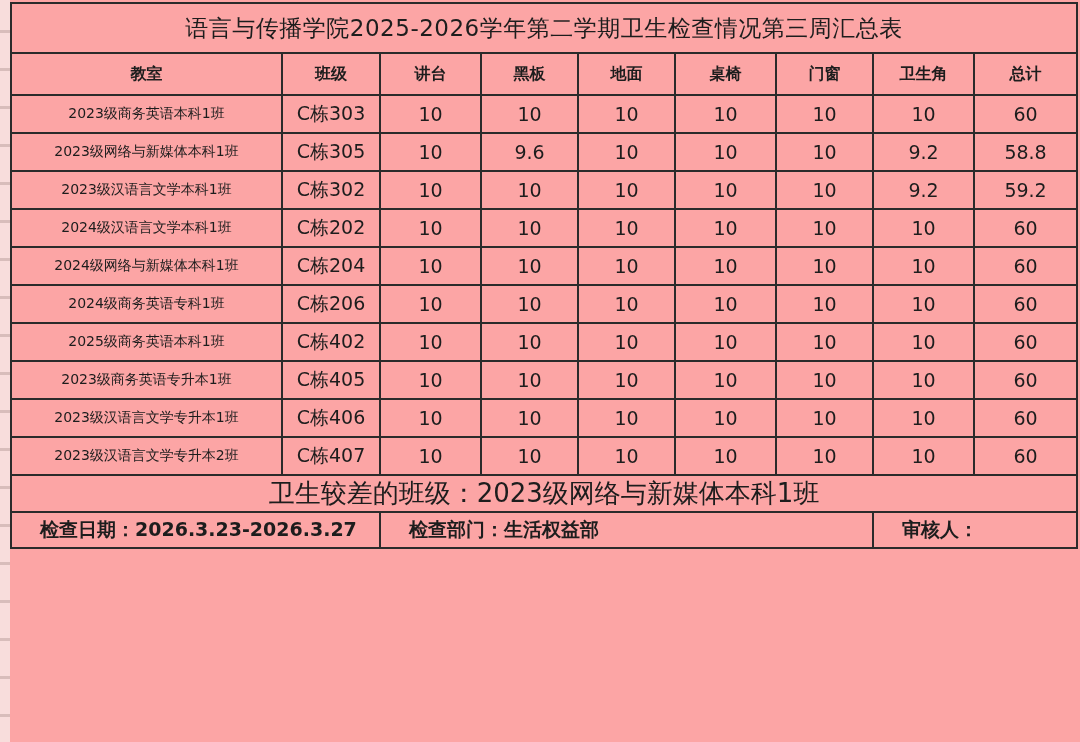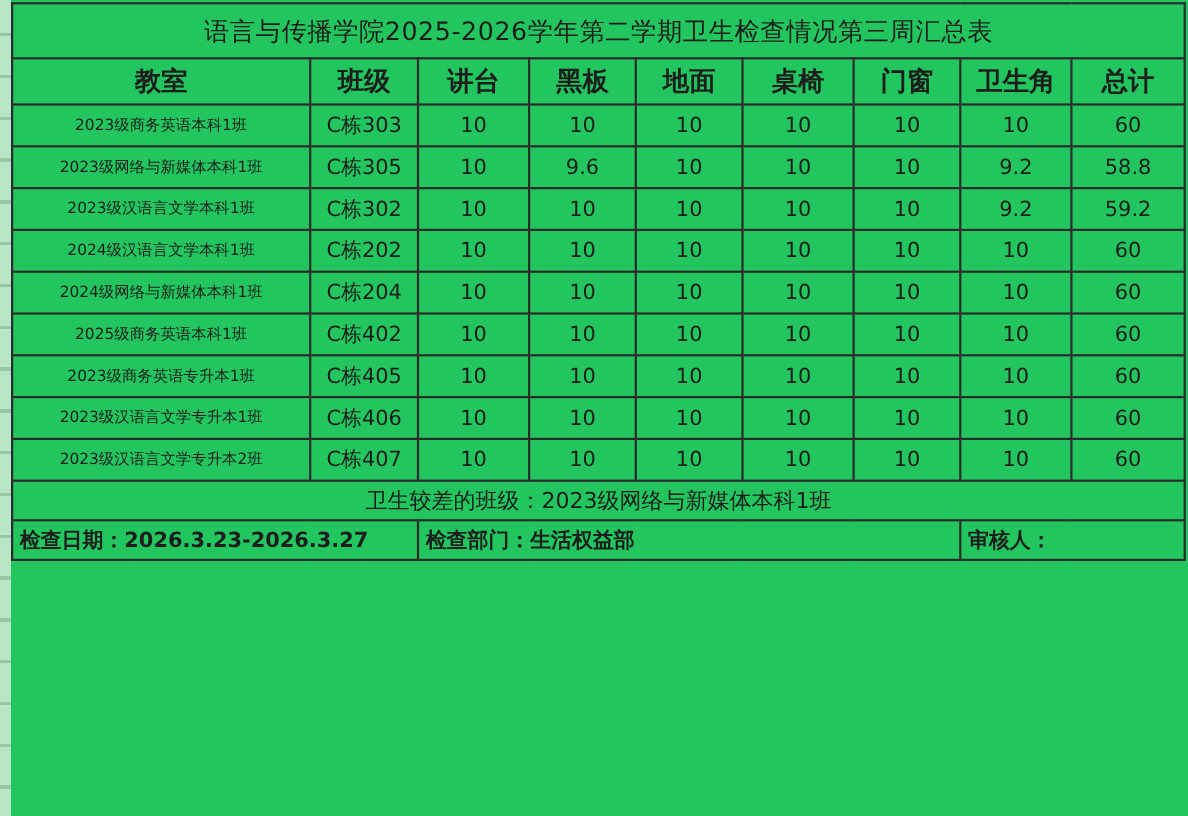--- a/index.html
+++ b/index.html
@@ -6,21 +6,21 @@
   body{
     width:1080px;height:742px;
     background:#e9e8e6;
     font-family:"DejaVu Sans",sans-serif;
     color:#1d1d1d;
     overflow:hidden;
   }
   .page{
     position:relative;
     width:1080px;height:742px;
-    background:#22c55e;
+    background:#fca5a5;
     overflow:hidden;
   }
   
   .gutter{
     position:absolute;left:0;top:0;width:10px;height:742px;
     background:#f7f6f4;
     background-image:repeating-linear-gradient(
       to bottom,
       transparent 0px, transparent 30px,
       #c9c8c5 30px, #c9c8c5 33px,
@@ -37,33 +37,33 @@
     padding:0;overflow:hidden;white-space:nowrap;
     font-weight:normal;
   }
   .title-cell{
     height:48px;
     font-size:23px;font-weight:bold;
     border-bottom:3px solid #242424;
     letter-spacing:.5px;
   }
   .head-row th{
-    height:40px;font-size:24px;font-weight:bold;
+    height:40px;font-size:16px;font-weight:bold;
   }
   tbody.rows td{
     height:36px;font-size:19px;
   }
   tbody.rows td.cls{font-size:14px;}
   .worst-cell{
-    height:34px;font-size:20px;font-weight:bold;
+    height:34px;font-size:26px;font-weight:bold;
     text-align:left;padding-left:14px;
   }
   .foot-row td{
     height:34px;font-size:19px;font-weight:bold;
-    text-align:left;padding-left:6px;
+    text-align:left;padding-left:28px;
   }
 </style>
 </head>
 <body>
 
 <div class="page">
   <div class="gutter"></div>
 
   <table class="sheet">
     <colgroup>
@@ -145,20 +145,31 @@
           <td>C栋204</td>
           <td>10</td>
           <td>10</td>
           <td>10</td>
           <td>10</td>
           <td>10</td>
           <td>10</td>
           <td>60</td>
         </tr>
         <tr>
+          <td class="cls">2024级商务英语专科1班</td>
+          <td>C栋206</td>
+          <td>10</td>
+          <td>10</td>
+          <td>10</td>
+          <td>10</td>
+          <td>10</td>
+          <td>10</td>
+          <td>60</td>
+        </tr>
+        <tr>
           <td class="cls">2025级商务英语本科1班</td>
           <td>C栋402</td>
           <td>10</td>
           <td>10</td>
           <td>10</td>
           <td>10</td>
           <td>10</td>
           <td>10</td>
           <td>60</td>
         </tr>

